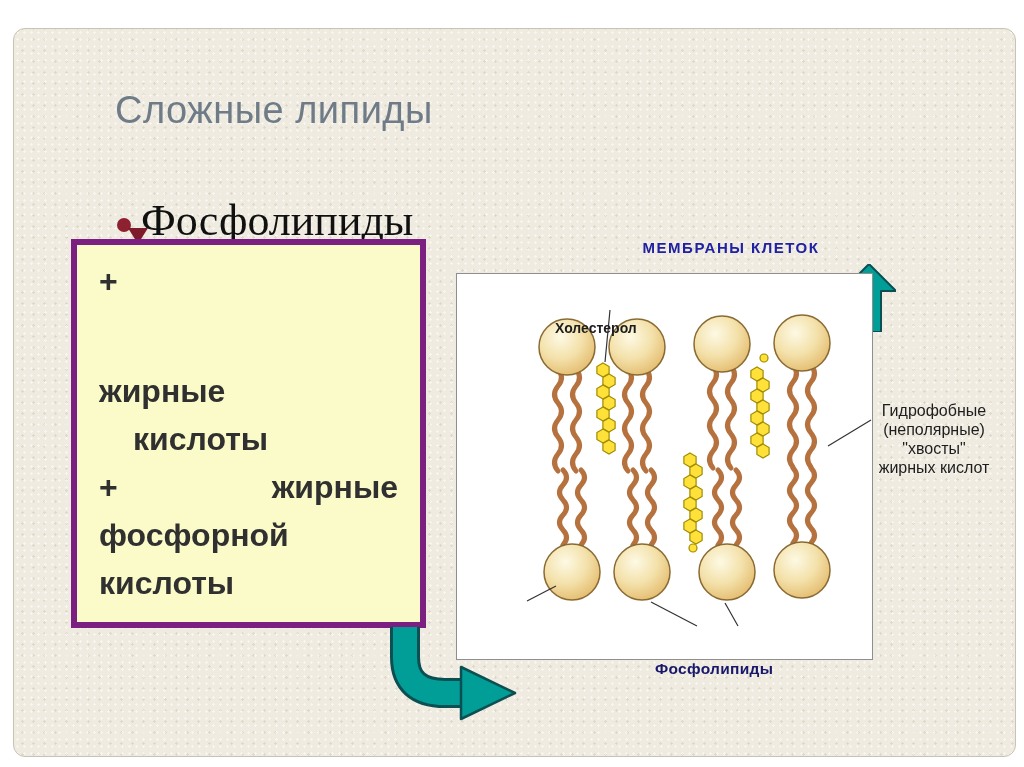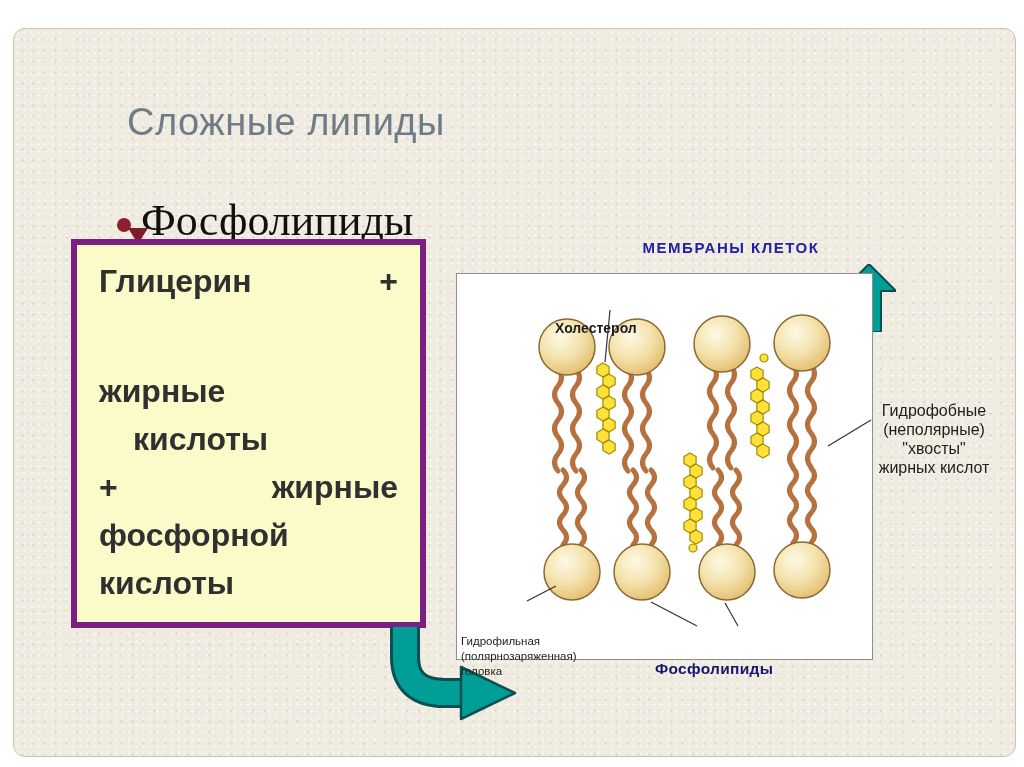--- a/index.html
+++ b/index.html
@@ -13,21 +13,21 @@
     background-color:#efebe0;
     background-image:
       radial-gradient(rgba(255,255,255,.55) 1px, transparent 1.4px),
       radial-gradient(rgba(185,176,152,.30) 1px, transparent 1.4px);
     background-size:7px 7px, 11px 11px;
     background-position:0 0, 3px 5px;
     border:1px solid #c9c3b3;
     border-radius:12px;
   }
   .slide-title{
-    position:absolute;left:101px;top:60px;margin:12px;
+    position:absolute;left:101px;top:60px;margin:0;
     font-size:38px;font-weight:400;color:#6f7c88;letter-spacing:.5px;
   }
   .bullet-row{
     position:absolute;left:103px;top:168px;display:flex;align-items:center;
   }
   .bullet-dot{
     width:14px;height:14px;border-radius:50%;background:#8e2130;
     margin-right:10px;margin-top:8px;flex:0 0 auto;
   }
   .bullet-text{
@@ -78,21 +78,20 @@
 
   <div class="bullet-row">
     <span class="bullet-dot"></span>
     <span class="bullet-text">Фосфолипиды</span>
   </div>
 
   <div class="deco-triangle"></div>
 
   <div class="fbox">
     <div class="frow">
-      <span>Глицерин</span>
       <span>+</span>
     </div>
     <div class="fspacer"></div>
     <div class="fline center">жирные</div>
     <div class="fline indent">кислоты</div>
     <div class="frow">
       <span>+</span>
       <span>жирные</span>
     </div>
     <div class="fline center">фосфорной</div>
@@ -188,25 +187,20 @@
         <line x1="153" y1="36" x2="148" y2="88"></line>
         <line x1="414" y1="146" x2="371" y2="172"></line>
         <line x1="70" y1="327" x2="99" y2="312"></line>
         <line x1="240" y1="352" x2="194" y2="328"></line>
         <line x1="281" y1="352" x2="268" y2="329"></line>
       </g>
     </svg>
 
     <div class="lbl lbl-cholesterol">Холестерол</div>
 
-    <div class="lbl lbl-hydrophilic">
-      <div>Гидрофильная</div>
-      <div>(полярнозаряженная)</div>
-      <div>головка</div>
-    </div>
 
     <div class="lbl lbl-phospholipids">Фосфолипиды</div>
   </div>
 
   <div class="lbl-hydrophobic">
     <div>Гидрофобные</div>
     <div>(неполярные)</div>
     <div>"хвосты"</div>
     <div>жирных кислот</div>
   </div>

